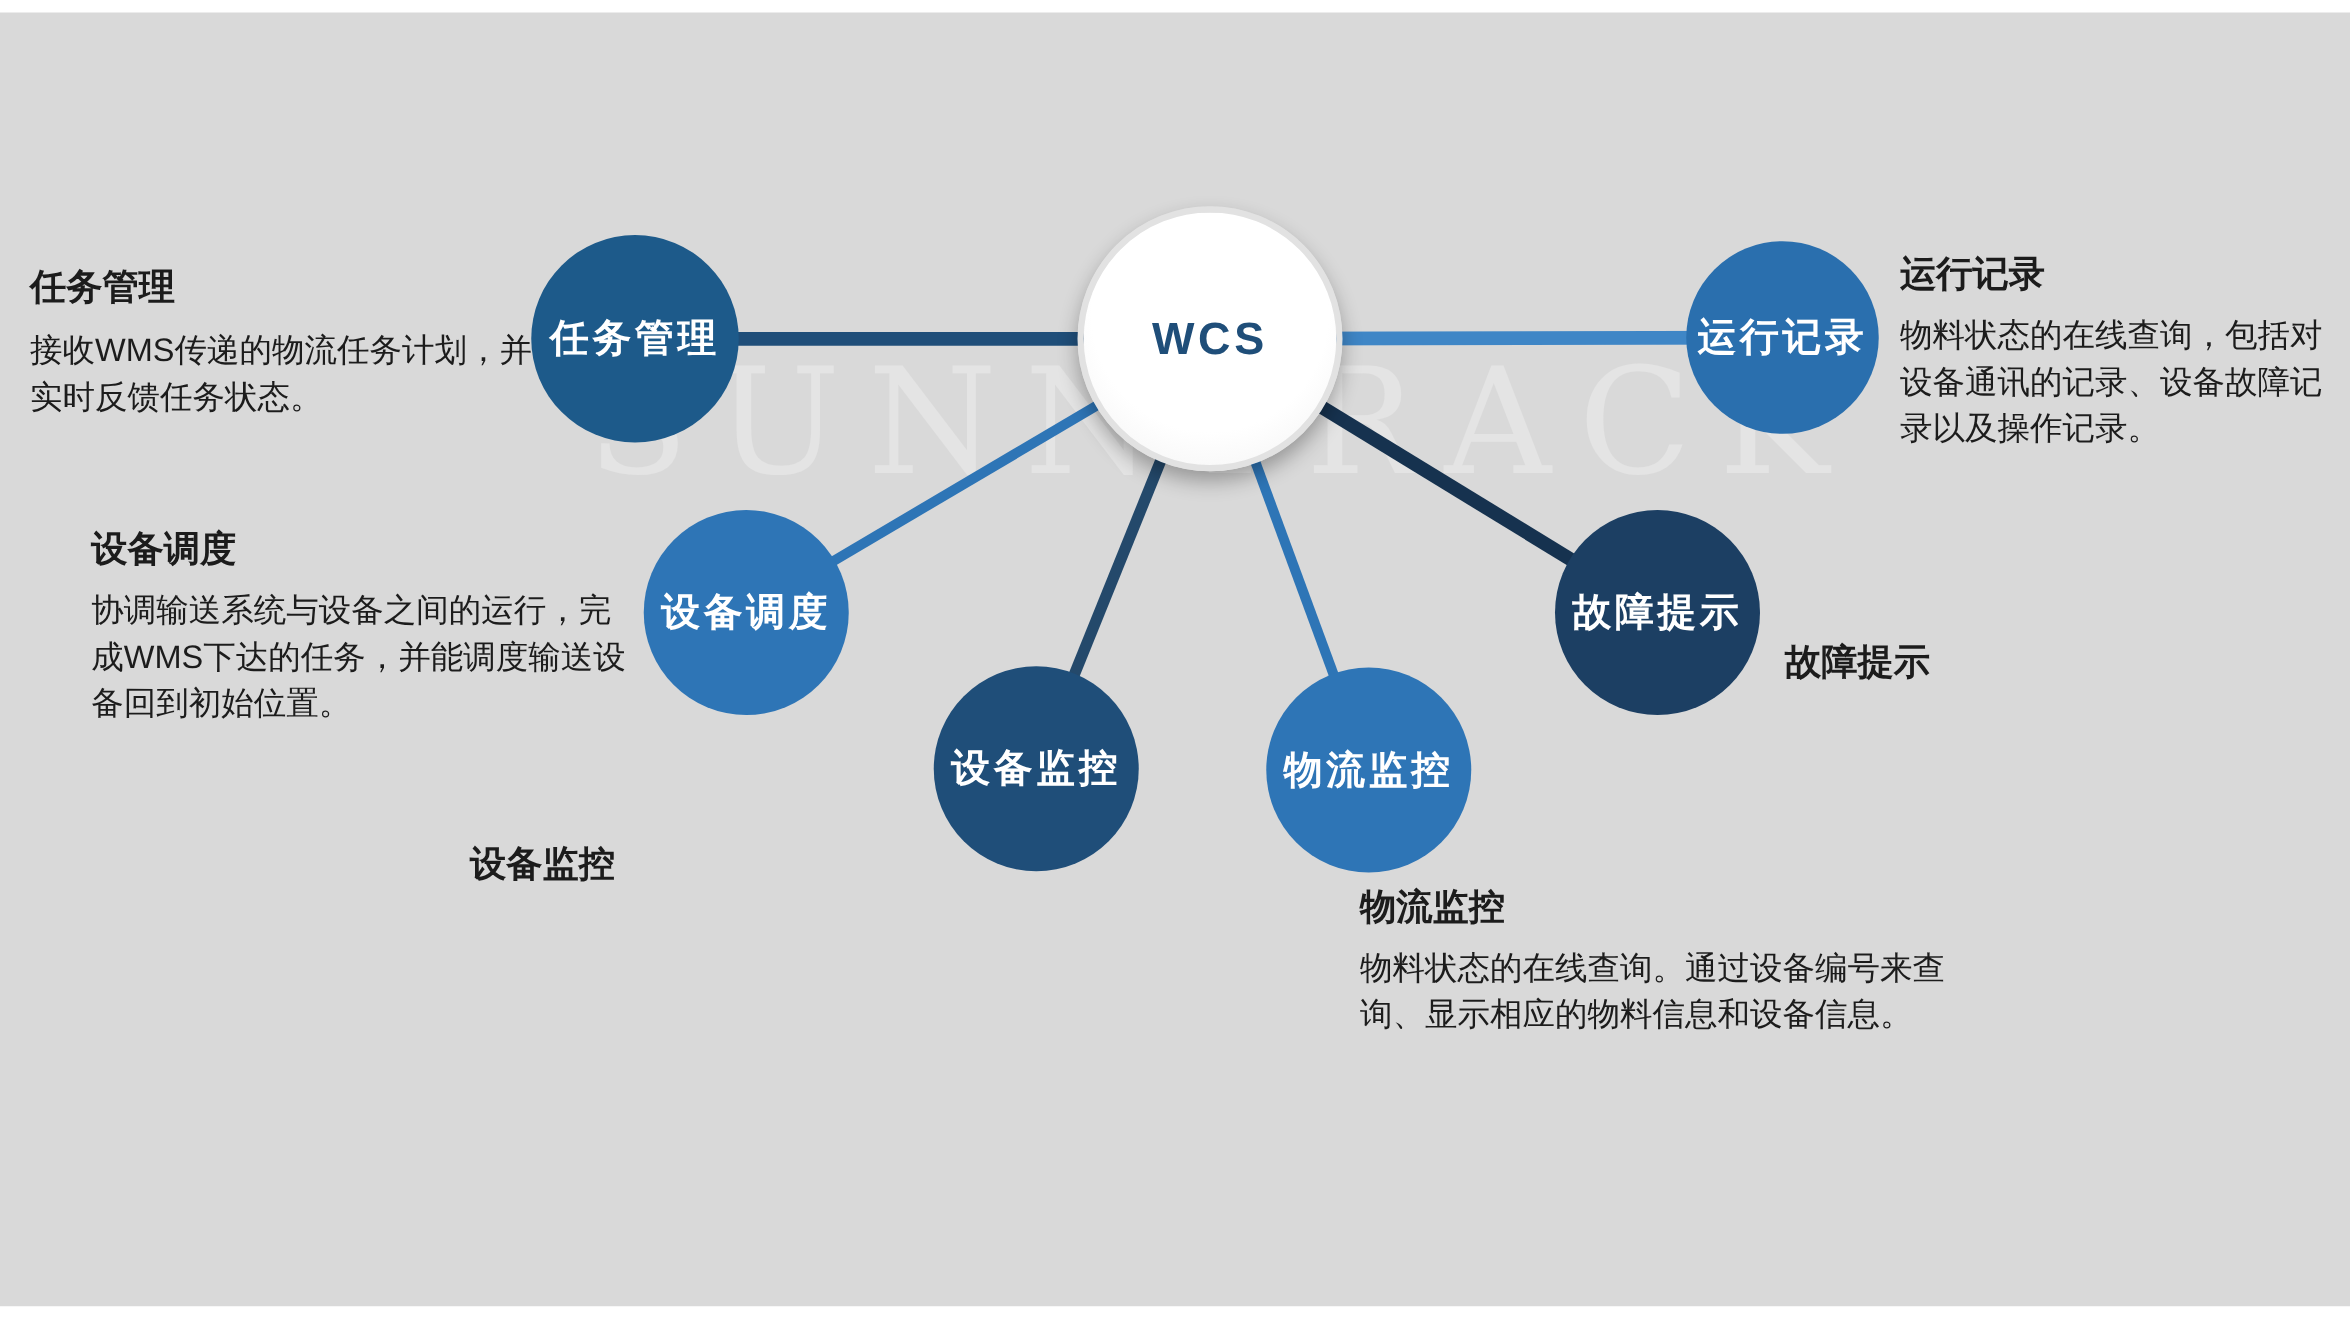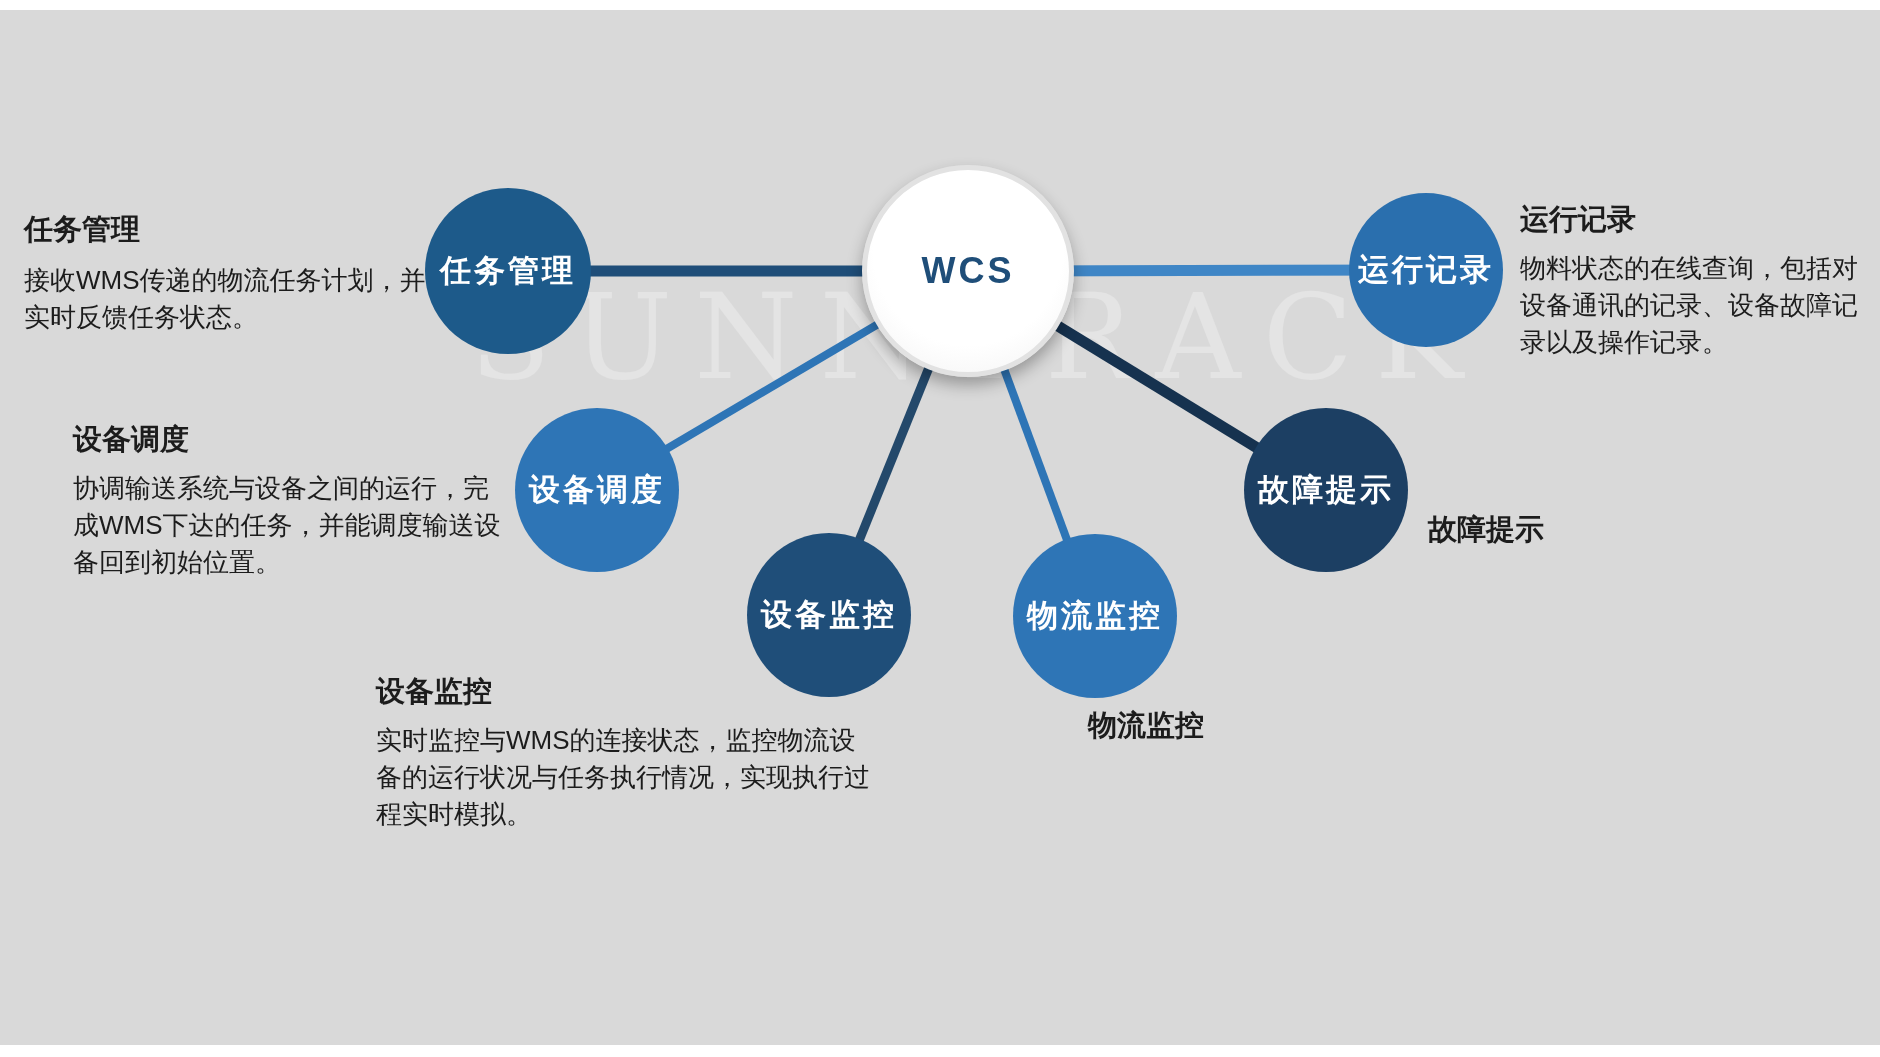--- a/index.html
+++ b/index.html
@@ -128,25 +128,25 @@
   <p>接收WMS传递的物流任务计划，并实时反馈任务状态。</p>
 </div>
 
 <div class="section s-dispatch">
   <h3>设备调度</h3>
   <p>协调输送系统与设备之间的运行，完成WMS下达的任务，并能调度输送设备回到初始位置。</p>
 </div>
 
 <div class="section s-device">
   <h3>设备监控</h3>
-  <p>实时监控与WMS的连接状态，监控物流设备的运行状况与任务执行情况，实现执行过程实时模拟。</p>
 </div>
 
 <div class="section s-logistics">
   <h3>物流监控</h3>
+  <p>物料状态的在线查询。通过设备编号来查询、显示相应的物料信息和设备信息。</p>
 </div>
 
 <div class="section s-fault">
   <h3>故障提示</h3>
 </div>
 
 <div class="section s-record">
   <h3>运行记录</h3>
   <p>物料状态的在线查询，包括对设备通讯的记录、设备故障记录以及操作记录。</p>
 </div>

